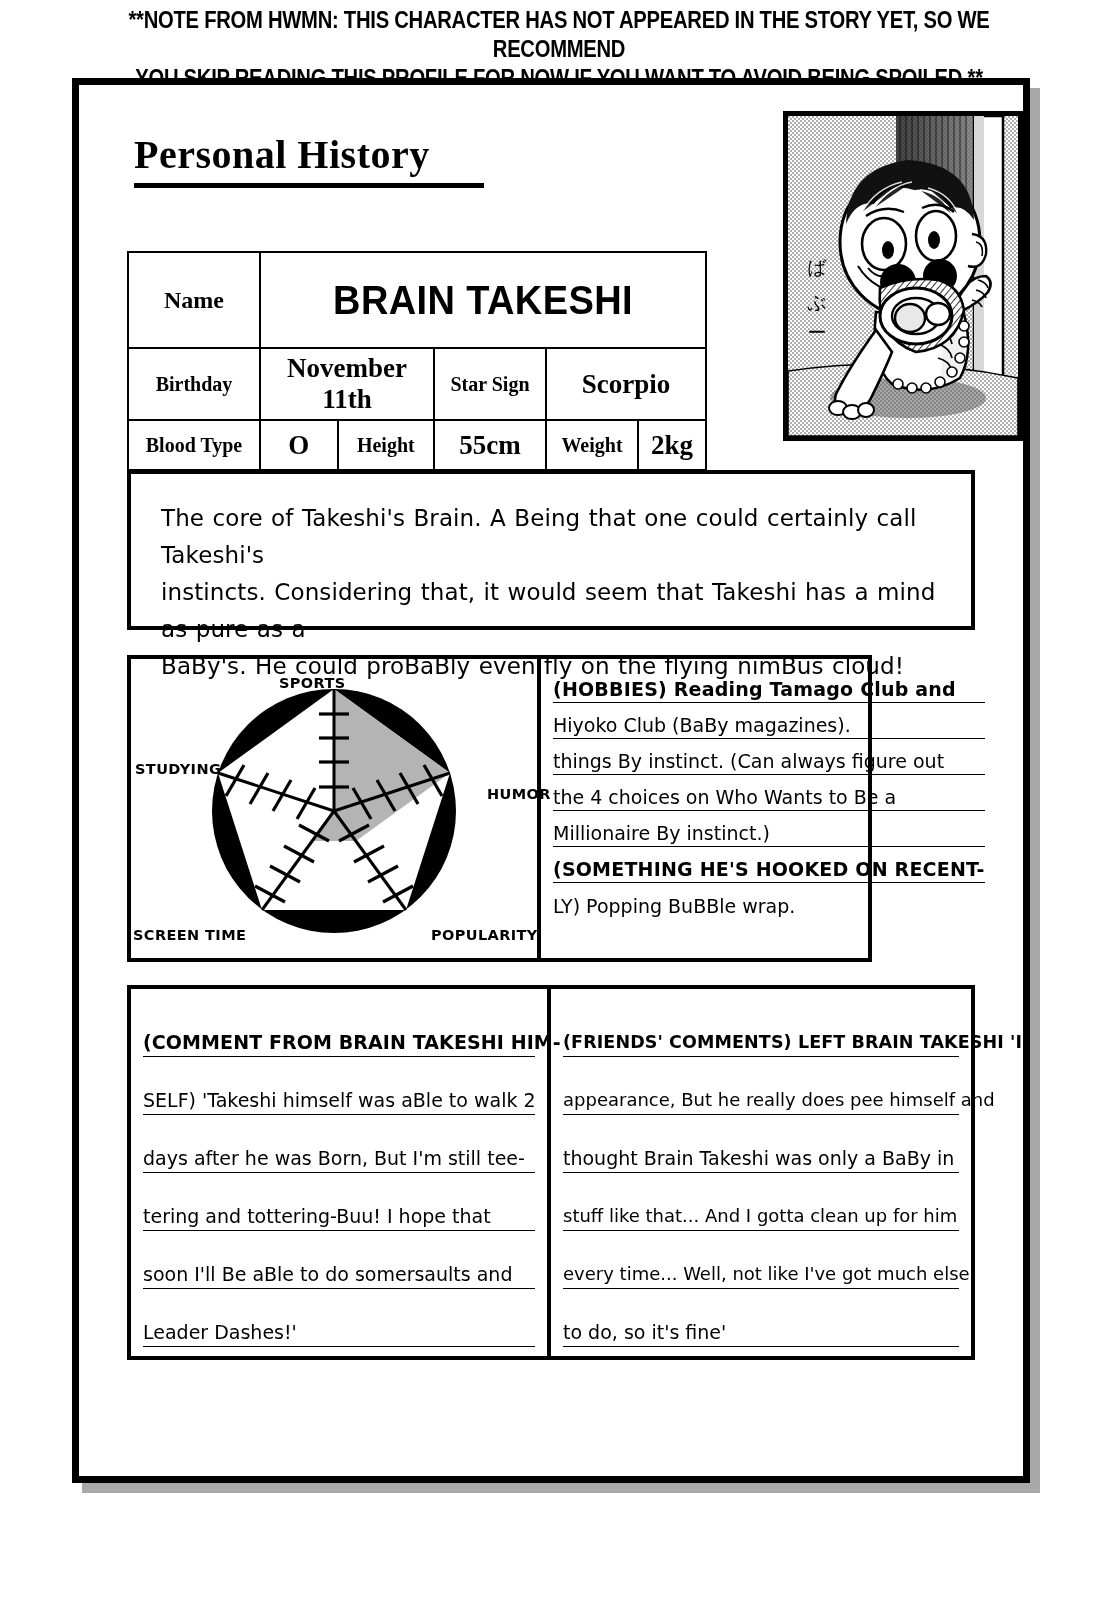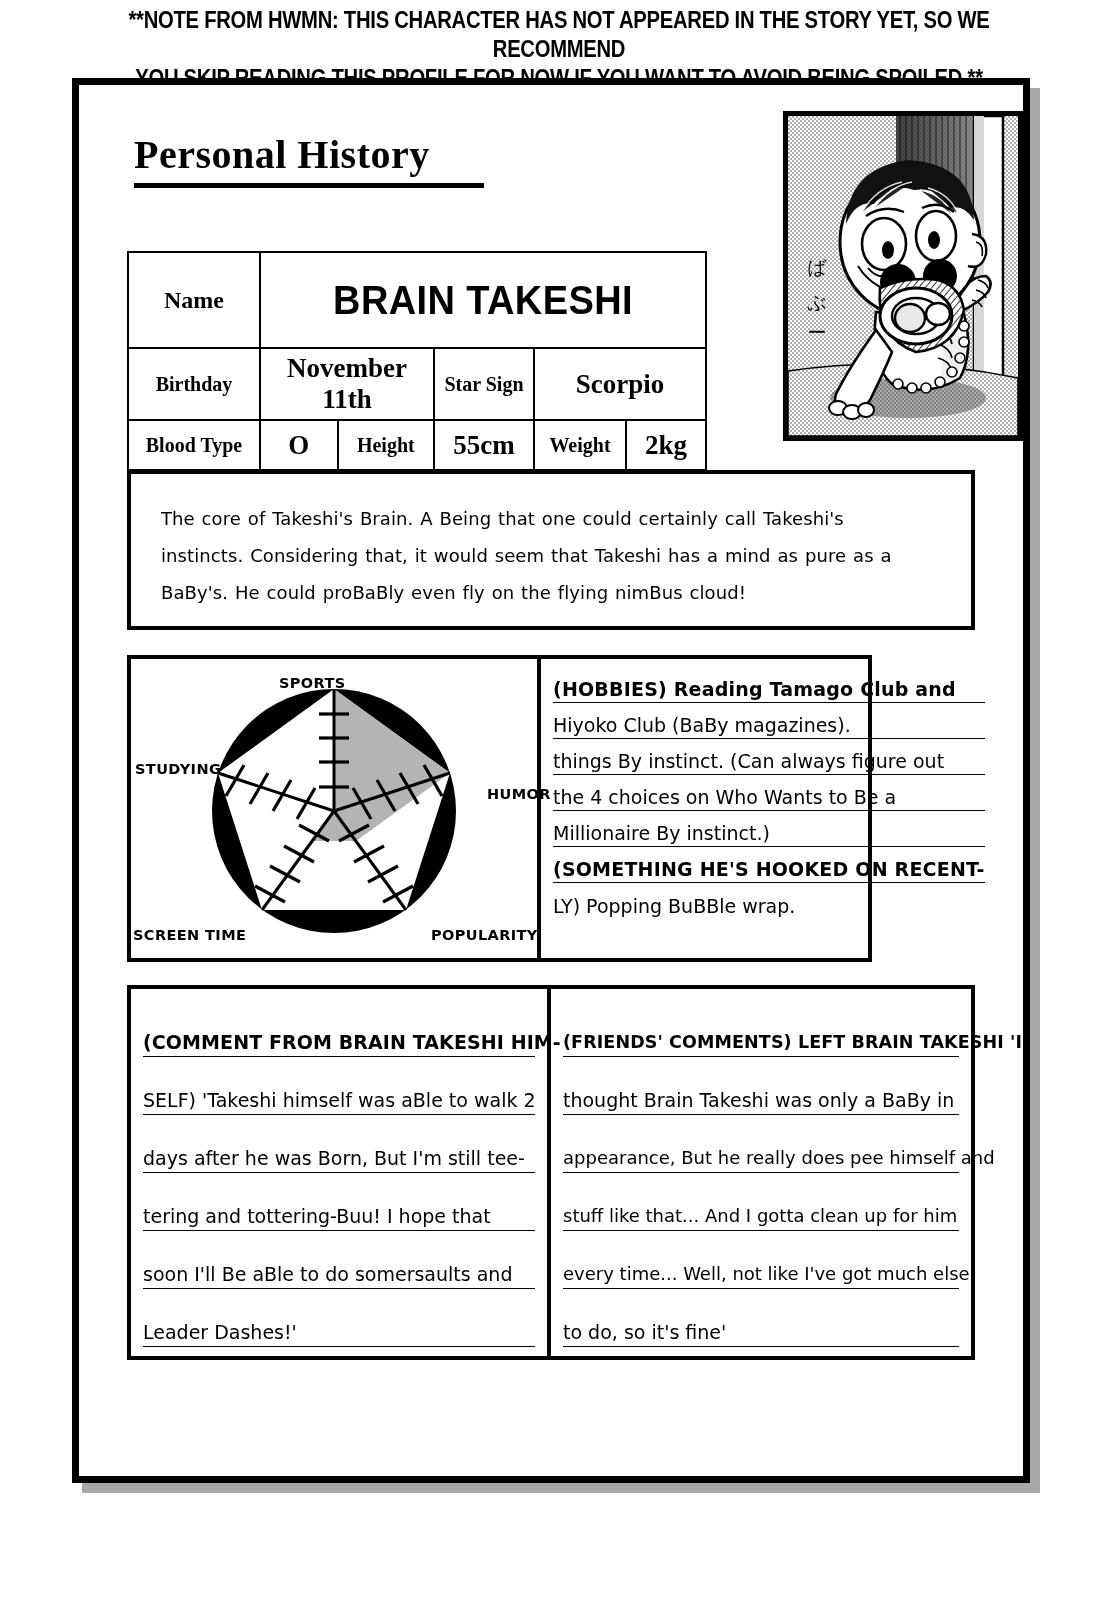--- a/index.html
+++ b/index.html
@@ -112,21 +112,21 @@
   #desc-box {
     position: absolute;
     left: 48px; top: 385px;
     width: 848px; height: 160px;
     border: 4px solid #000;
     padding: 26px 30px 0 30px;
   }
   #desc-box p {
     margin: 0;
     font-family: "DejaVu Sans", sans-serif;
-    font-size: 18px;
+    font-size: 23px;
     line-height: 37px;
     letter-spacing: 0.1px;
     word-spacing: 1px;
   }
 
   
   #stats-row {
     position: absolute;
     left: 48px; top: 570px;
     width: 745px; height: 307px;
@@ -335,21 +335,21 @@
       <tr>
         <td class="lbl-sm" style="height:58px;">Birthday</td>
         <td class="val" colspan="2" style="width:174px;">November 11th</td>
         <td class="lbl-sm" style="width:96px;">Star Sign</td>
         <td class="val" colspan="2">Scorpio</td>
       </tr>
       <tr>
         <td class="lbl-sm" style="height:50px;">Blood Type</td>
         <td class="val" style="width:66px;">O</td>
         <td class="lbl-sm" style="width:82px;">Height</td>
-        <td class="val" style="width:100px;">55cm</td>
+        <td class="val" style="width:112px;">55cm</td>
         <td class="lbl-sm" style="width:92px;">Weight</td>
         <td class="val">2kg</td>
       </tr>
     </tbody>
       </table>
 
     <div id="desc-box">
       <p>The core of Takeshi's Brain. A Being that one could certainly call Takeshi's</p>
       <p>instincts. Considering that, it would seem that Takeshi has a mind as pure as a</p>
       <p>BaBy's. He could proBaBly even fly on the flying nimBus cloud!</p>
@@ -424,22 +424,22 @@
       <div class="cmt-cell left">
         <div class="cmt-line caps">(COMMENT FROM BRAIN TAKESHI HIM-</div>
         <div class="cmt-line">SELF) 'Takeshi himself was aBle to walk 2</div>
         <div class="cmt-line">days after he was Born, But I'm still tee-</div>
         <div class="cmt-line">tering and tottering-Buu! I hope that</div>
         <div class="cmt-line">soon I'll Be aBle to do somersaults and</div>
         <div class="cmt-line">Leader Dashes!'</div>
       </div>
       <div class="cmt-cell right">
         <div class="cmt-line caps" style="font-size:17.5px;">(FRIENDS' COMMENTS) LEFT BRAIN TAKESHI 'I</div>
+        <div class="cmt-line" style="font-size:18px;">appearance, But he really does pee himself and</div>
         <div class="cmt-line">thought Brain Takeshi was only a BaBy in</div>
-        <div class="cmt-line" style="font-size:18px;">appearance, But he really does pee himself and</div>
         <div class="cmt-line" style="font-size:18px;">stuff like that... And I gotta clean up for him</div>
         <div class="cmt-line" style="font-size:18px;">every time... Well, not like I've got much else</div>
         <div class="cmt-line">to do, so it's fine'</div>
       </div>
     </div>
 
   </div>
 </div>
 
 </body></html>

